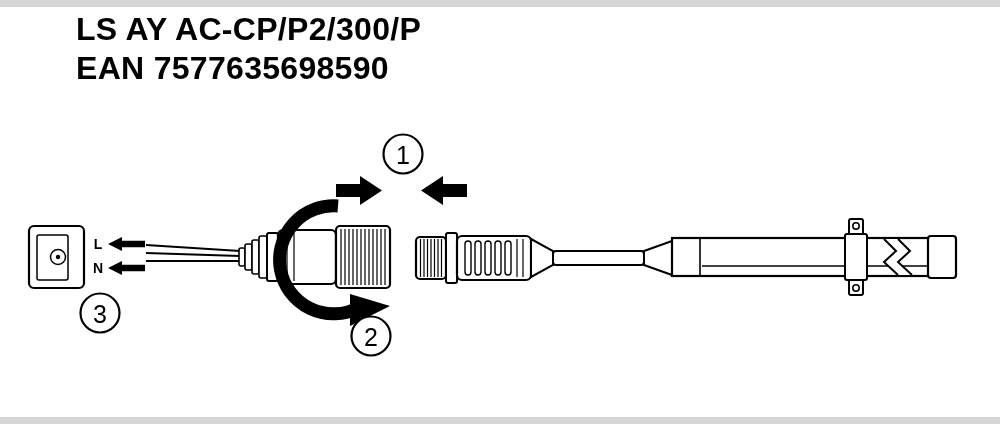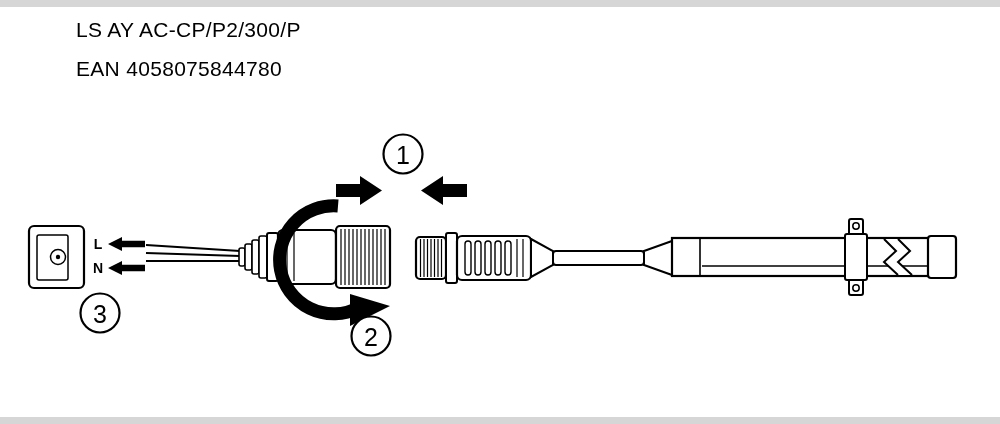--- a/index.html
+++ b/index.html
@@ -7,22 +7,22 @@
     position: relative;
     width: 1000px;
     height: 424px;
     background: #ffffff;
     overflow: hidden;
     font-family: "Liberation Sans", sans-serif;
   }
   .diagram-svg { position: absolute; left: 0; top: 0; }
   .header { position: absolute; left: 76px; top: 10px; color: #000; }
   .header .line {
-    font-size: 21px;
-    font-weight: 400;
+    font-size: 32px;
+    font-weight: 700;
     line-height: 39px;
     letter-spacing: 0.3px;
     white-space: nowrap;
   }
   .badge-text {
     font-family: "Liberation Sans", sans-serif;
     font-size: 25px;
     fill: #000;
   }
   .wire-text {
@@ -157,16 +157,16 @@
       <text class="badge-text" x="371" y="337" text-anchor="middle" dominant-baseline="central">2</text>
     </g>
     <g>
       <circle cx="100" cy="313" r="19.5" fill="#ffffff" stroke="#000000" stroke-width="2.2"></circle>
       <text class="badge-text" x="100" y="314" text-anchor="middle" dominant-baseline="central">3</text>
     </g>
   </svg>
 
   <div class="header">
     <div class="line">LS AY AC-CP/P2/300/P</div>
-    <div class="line">EAN 4058075844780</div>
+    <div class="line">EAN 7577635698590</div>
   </div>
 
 </div>
 
 </body></html>

